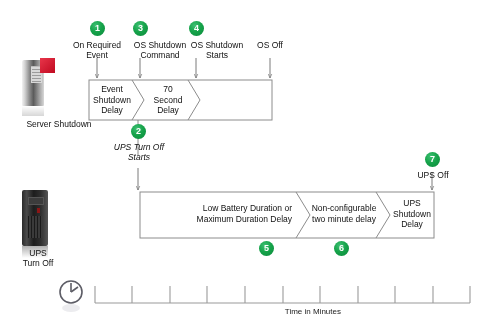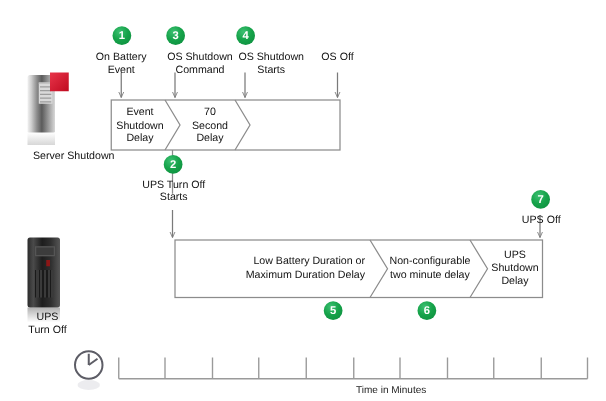--- a/index.html
+++ b/index.html
@@ -201,21 +201,21 @@
     <g>
       <circle cx="71" cy="292" r="11" fill="#ffffff" stroke="#5d5d66" stroke-width="1.6"></circle>
       <path d="M71,292 L71,283" stroke="#5d5d66" stroke-width="1.6" fill="none"></path>
       <path d="M71,292 L78,287" stroke="#5d5d66" stroke-width="1.6" fill="none"></path>
       <ellipse cx="71" cy="308" rx="9" ry="4" fill="#dcdce2" opacity="0.55"></ellipse>
     </g>
   </svg>
 
   <div class="abs marker" style="left:90px;  top:21px;">1</div>
   <div class="abs caption" style="left:57px; top:40px; width:80px;">
-    <div>On Battery</div>
+    <div>On Required</div>
     <div>Event</div>
   </div>
 
   <div class="abs marker" style="left:133px; top:21px;">3</div>
   <div class="abs caption left" style="left:125px; top:40px; width:70px;">
     <div>OS Shutdown</div>
     <div>Command</div>
   </div>
 
   <div class="abs marker" style="left:189px; top:21px;">4</div>
@@ -236,21 +236,21 @@
   <div class="abs seg-text" style="left:146px; top:84px; width:44px;">
     <div>70</div>
     <div>Second</div>
     <div>Delay</div>
   </div>
   <div class="abs seg-text" style="left:202px; top:84px; width:68px;">
     <div></div>
   </div>
 
   <div class="abs marker" style="left:131px; top:124px;">2</div>
-  <div class="abs caption" style="left:98px; top:142px; width:82px;">
+  <div class="abs caption" style="left:98px; top:142px; width:82px;font-style:italic;">
     <div>UPS Turn Off</div>
     <div>Starts</div>
   </div>
 
   <div class="abs marker" style="left:425px; top:152px;">7</div>
   <div class="abs caption" style="left:404px; top:170px; width:58px;">
     <div>UPS Off</div>
   </div>
 
   <div class="abs seg-text" style="left:146px; top:203px; width:146px;text-align:right;">

